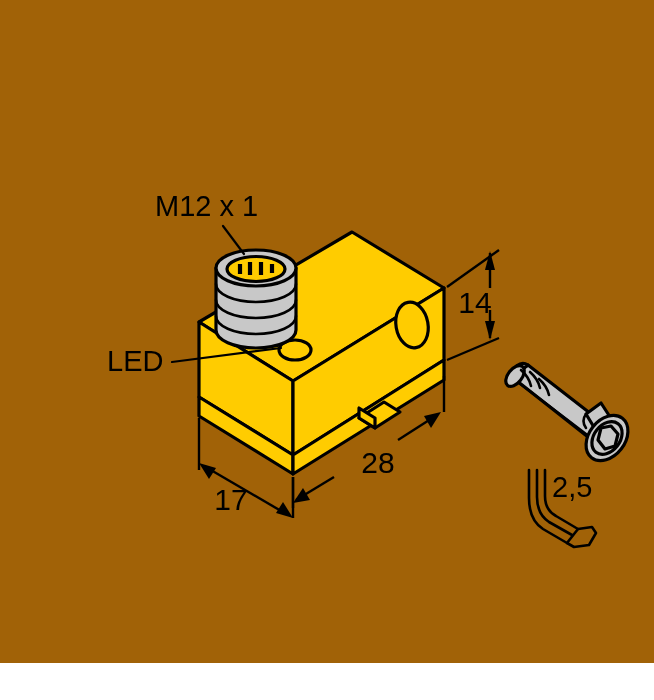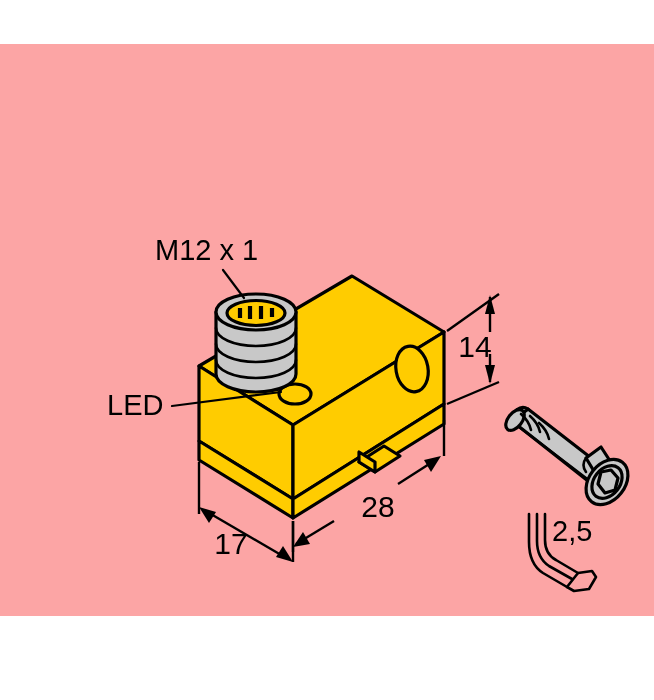--- a/index.html
+++ b/index.html
@@ -6,24 +6,23 @@
     margin: 0;
     padding: 0;
     background: #ffffff;
   }
   body {
     font-family: "Liberation Sans", sans-serif;
   }
   #drawing-canvas {
     position: relative;
     width: 654px;
-    height: 572px;
-    background: #fca5a5;
+    height: 663px;
+    background: #a16207;
     overflow: hidden;
-    margin-top: 44px;
   }
   #drawing-svg {
     display: block;
     width: 654px;
     height: 700px;
   }
   .dim-text, .callout-text {
     font-family: "Liberation Sans", sans-serif;
     font-size: 30px;
     fill: #000000;

